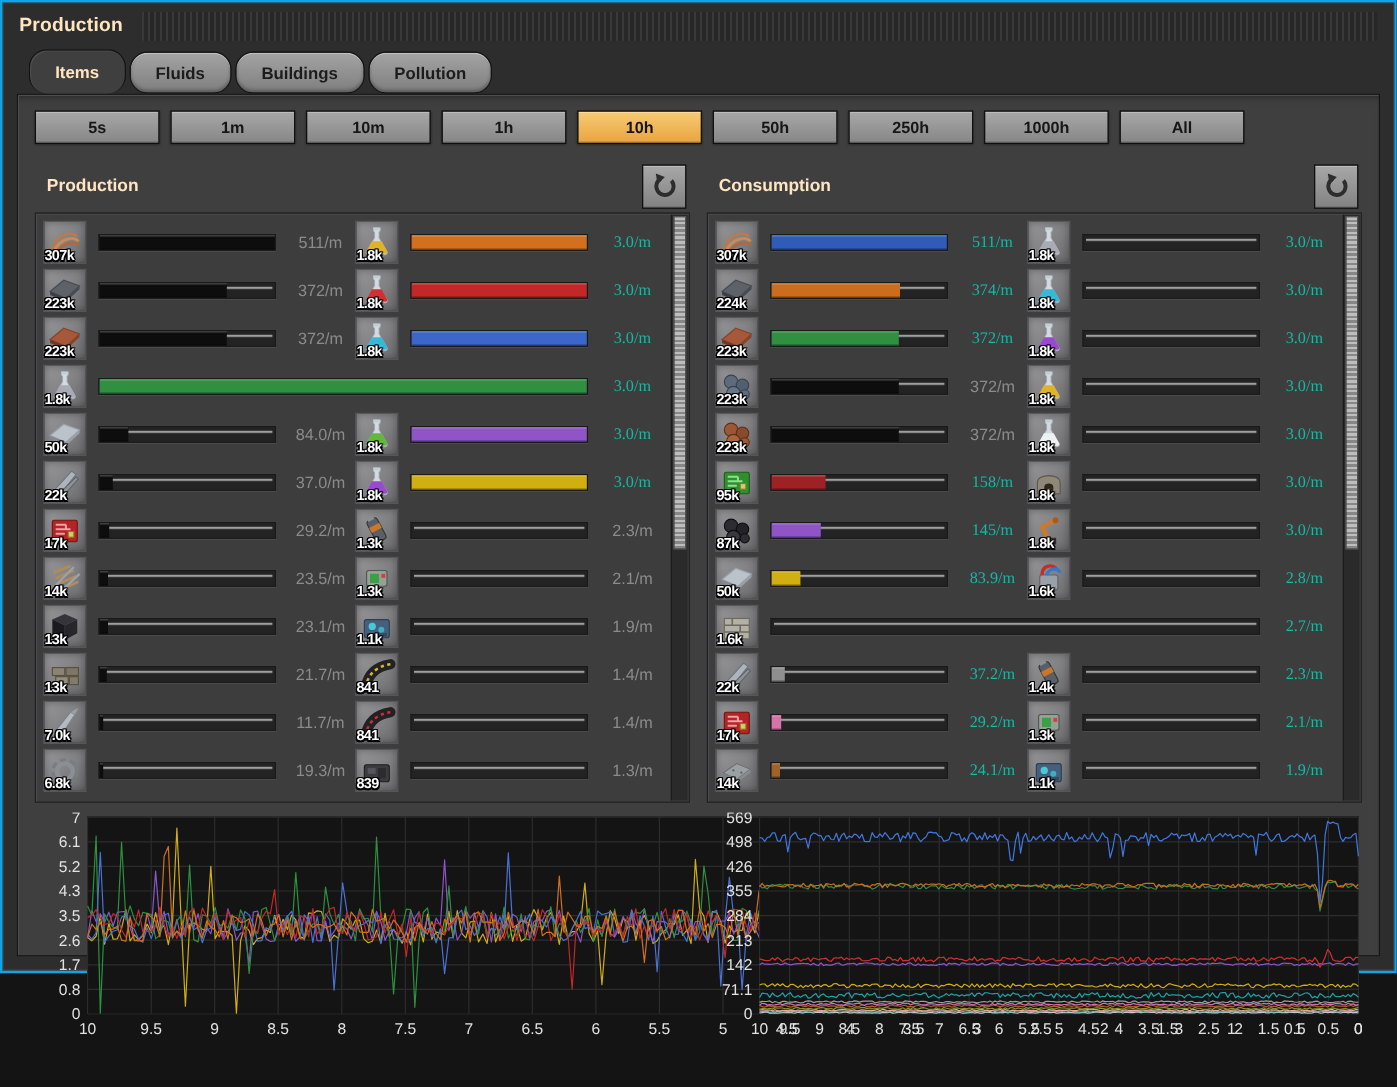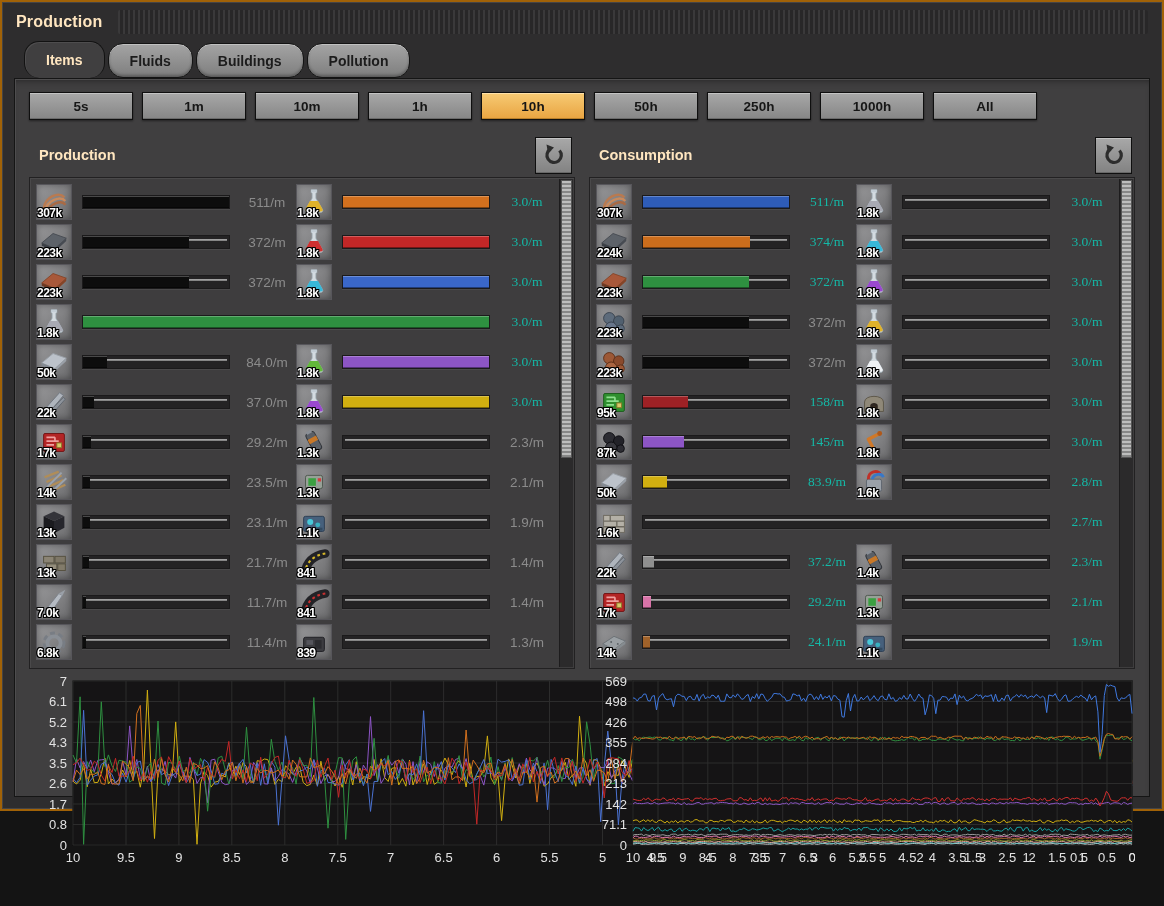--- a/index.html
+++ b/index.html
@@ -1,17 +1,17 @@
 <!DOCTYPE html>
 <html><head>
 <meta charset="utf-8">
 <style>
   html,body{margin:0;padding:0;background:#141414;}
   body{width:1164px;height:906px;overflow:hidden;font-family:"Liberation Sans",sans-serif;}
-  .window{position:relative;width:1164px;height:811px;background:#2e2d2e;box-sizing:border-box;border:2px solid #a16207;box-shadow:inset 0 0 0 1px #454445;}
+  .window{position:relative;width:1164px;height:811px;background:#2e2d2e;box-sizing:border-box;border:2px solid #0ea5e9;box-shadow:inset 0 0 0 1px #454445;}
   
   .titlebar{height:40px;display:flex;align-items:center;padding:0 14px;}
   .title{color:#ffe6c0;font-weight:bold;font-size:16px;letter-spacing:.2px;}
   .drag{flex:1;height:24px;margin-left:16px;background:repeating-linear-gradient(90deg,#3a393a 0 2px,#282728 2px 5px);border-radius:2px;}
   
   .tabs{height:36px;display:flex;align-items:flex-end;padding-left:22px;gap:3px;position:relative;z-index:3;}
   .tab{display:flex;align-items:center;justify-content:center;font-weight:bold;font-size:14px;padding:0 21px;cursor:default;border-radius:15px;}
   .tab.active{height:36px;background:#403f40;color:#ffe6c0;border:1px solid #121212;border-bottom:none;box-shadow:inset 1px 1px 0 #4e4d4e;}
   .tab.inactive{height:33px;background:linear-gradient(#a4a4a4,#7e7e7e);color:#1c1c1c;border:1px solid #131313;box-shadow:inset 0 1px 0 #c0c0c0,inset 0 -2px 3px rgba(0,0,0,.3);}
   
@@ -404,21 +404,21 @@
                 <div class="tile">
                   <svg width="34" height="34" viewBox="0 0 36 36">
                     <circle cx="18" cy="19" r="9" fill="none" stroke="#787d84" stroke-width="6" stroke-dasharray="4.5 3.2"></circle>
                     <circle cx="18" cy="19" r="7" fill="none" stroke="#8a8f96" stroke-width="4"></circle>
                   </svg>
                   <span class="badge">6.8k</span>
                 </div>
                 <div class="bar">
                   <div class="fill" style="width: 2.2%; background: rgb(13, 13, 13);"></div>
                 </div>
-                <span class="rate dim">11.4/m</span>
+                <span class="rate dim">19.3/m</span>
               </div>
               <div class="cell">
                 <div class="tile">
                   <svg width="34" height="34" viewBox="0 0 36 36">
                     <rect x="7" y="13" width="22" height="15" rx="2" fill="#3c3c40" stroke="#1e1e22"></rect>
                     <rect x="10" y="16" width="7" height="5" fill="#55555c"></rect>
                     <rect x="19" y="16" width="7" height="9" fill="#2c2c30"></rect>
                   </svg>
                   <span class="badge">839</span>
                 </div>

